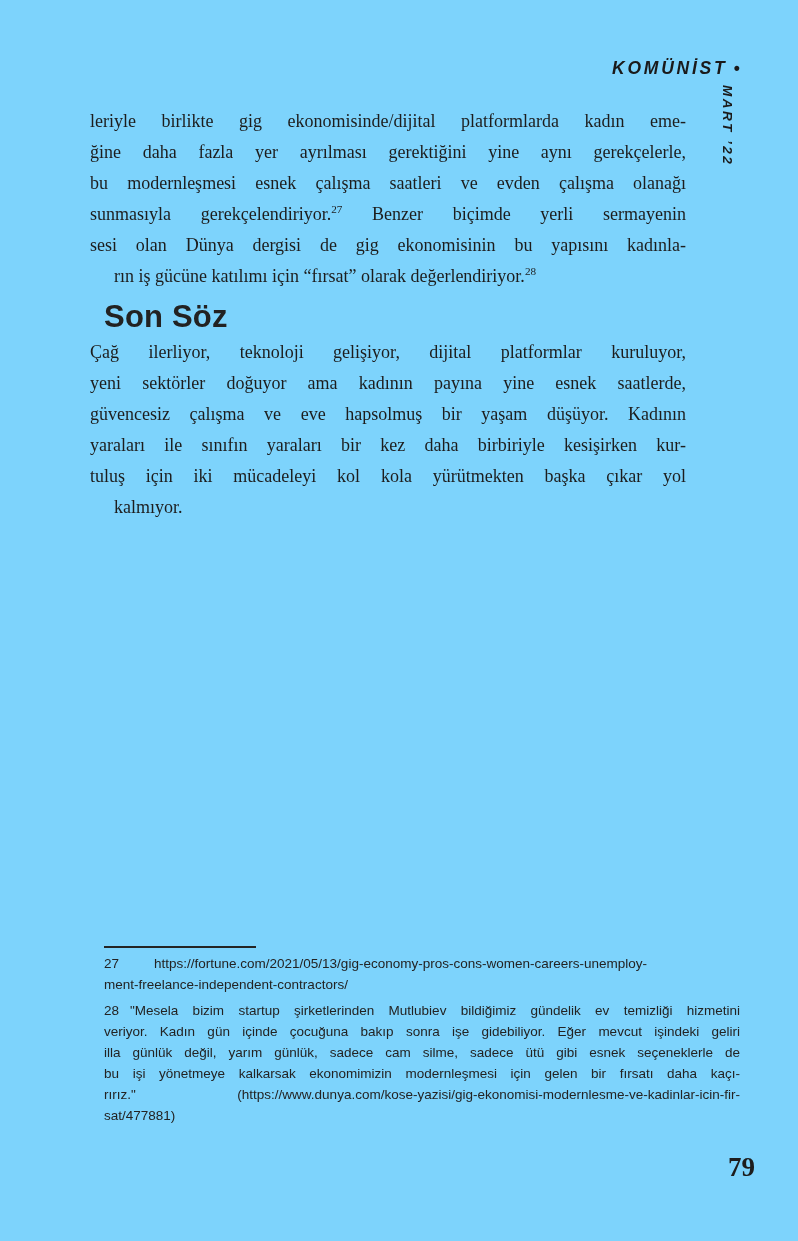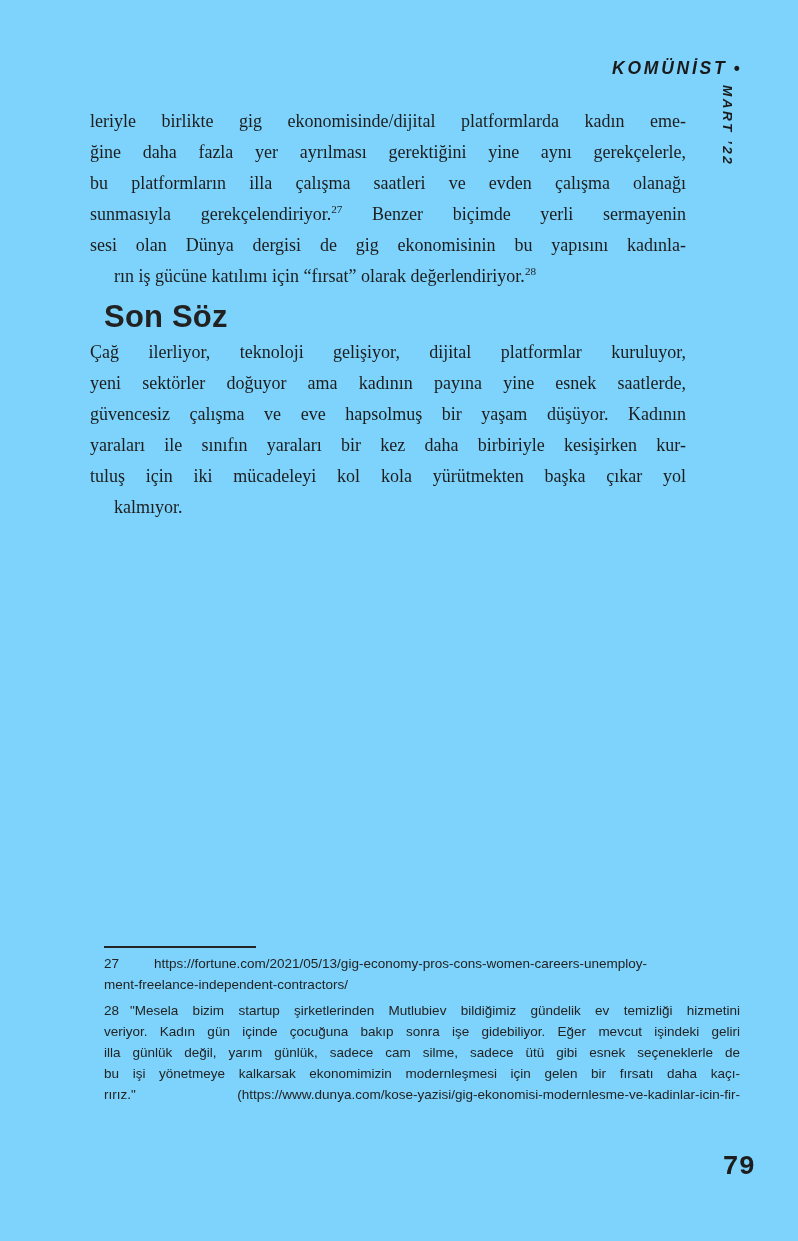--- a/index.html
+++ b/index.html
@@ -97,21 +97,21 @@
   .fn-line.last { text-align-last: left; }
   .fn-marker { display: inline-block; }
   .fn-marker.w50 { width: 50px; }
   .fn-marker.w26 { width: 26px; }
 
   
   .page-number {
     position: absolute;
     top: 1152px;
     right: 43px;
-    font-family: Liberation Mono, monospace;
+    font-family: Liberation Serif, serif;
     font-weight: 700;
     font-size: 27px;
     color: #1d1d1d;
   }
 </style>
 </head>
 <body>
 
 <div class="page">
 
@@ -119,21 +119,21 @@
     <span class="journal-title">KOMÜNİST</span><span class="journal-bullet">•</span>
   </div>
 
   <div class="issue-date">MART ’22</div>
 
   <div class="article">
 
     <div class="para">
       <div class="bline">leriyle birlikte gig ekonomisinde/dijital platformlarda kadın eme-</div>
       <div class="bline">ğine daha fazla yer ayrılması gerektiğini yine aynı gerekçelerle,</div>
-      <div class="bline">bu platformların illa çalışma saatleri ve evden çalışma olanağı</div>
+      <div class="bline">bu modernleşmesi esnek çalışma saatleri ve evden çalışma olanağı</div>
       <div class="bline"><span>sunmasıyla gerekçelendiriyor.</span><sup class="fnref">27</sup><span> Benzer biçimde yerli sermayenin</span></div>
       <div class="bline">sesi olan Dünya dergisi de gig ekonomisinin bu yapısını kadınla-</div>
       <div class="bline last"><span>rın iş gücüne katılımı için “fırsat” olarak değerlendiriyor.</span><sup class="fnref">28</sup></div>
     </div>
 
     <h2 class="heading">Son Söz</h2>
 
     <div class="para">
       <div class="bline">Çağ ilerliyor, teknoloji gelişiyor, dijital platformlar kuruluyor,</div>
       <div class="bline">yeni sektörler doğuyor ama kadının payına yine esnek saatlerde,</div>
@@ -152,18 +152,19 @@
       <div class="fn-line"><span class="fn-marker w50">27</span><span>https://fortune.com/2021/05/13/gig-economy-pros-cons-women-careers-unemploy-</span></div>
       <div class="fn-line last">ment-freelance-independent-contractors/</div>
     </div>
 
     <div class="fn">
       <div class="fn-line"><span class="fn-marker w26">28</span><span>"Mesela bizim startup şirketlerinden Mutlubiev bildiğimiz gündelik ev temizliği hizmetini</span></div>
       <div class="fn-line">veriyor. Kadın gün içinde çocuğuna bakıp sonra işe gidebiliyor. Eğer mevcut işindeki geliri</div>
       <div class="fn-line">illa günlük değil, yarım günlük, sadece cam silme, sadece ütü gibi esnek seçeneklerle de</div>
       <div class="fn-line">bu işi yönetmeye kalkarsak ekonomimizin modernleşmesi için gelen bir fırsatı daha kaçı-</div>
       <div class="fn-line">rırız." (https://www.dunya.com/kose-yazisi/gig-ekonomisi-modernlesme-ve-kadinlar-icin-fir-</div>
+      <div class="fn-line last">sat/477881)</div>
     </div>
   </div>
 
   <div class="page-number">79</div>
 
 </div>
 
 </body></html>

